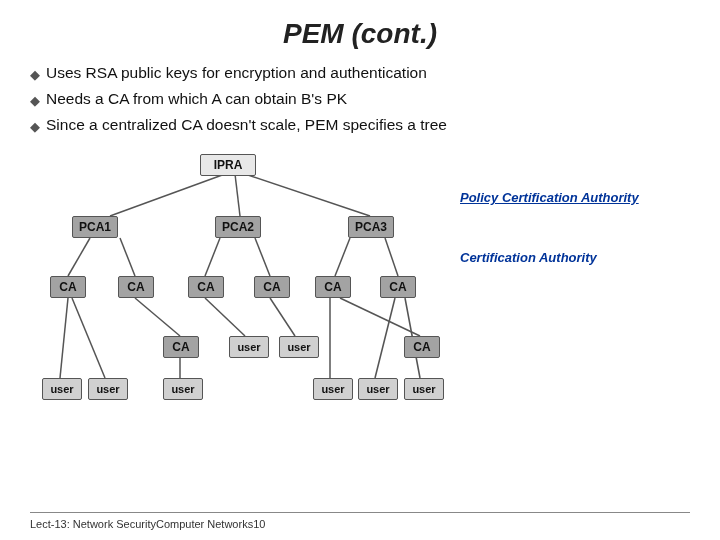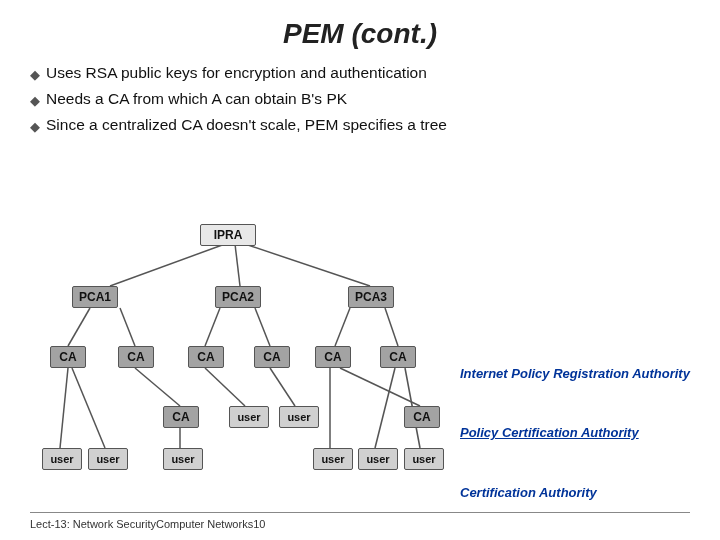--- a/index.html
+++ b/index.html
@@ -36,21 +36,21 @@
     }
     .bullet .diamond {
       color: #555;
       font-size: 13px;
       margin-top: 3px;
       flex-shrink: 0;
     }
     .tree-section {
       display: flex;
       flex-direction: row;
-      align-items: flex-end;
+      align-items: flex-start;
       margin-top: 6px;
       flex: 1;
     }
     .tree-container {
       flex: 0 0 420px;
       position: relative;
       height: 290px;
     }
     .legend {
       flex: 1;
@@ -240,23 +240,20 @@
       <div class="node-box" style="left:328px; top:230px; width:40px; height:22px; font-size:11px; background:#d0d0d0;">
         <span>user</span>
       </div>
 
       <div class="node-box" style="left:374px; top:230px; width:40px; height:22px; font-size:11px; background:#d0d0d0;">
         <span>user</span>
       </div>
     </div>
 
     <div class="legend">
-      <div class="legend-item">
-        <span style="color:#003399; font-style:italic; font-weight:bold;">Internet Policy Registration Authority</span>
-      </div>
       <div class="legend-item" style="margin-top:40px;">
         <span style="color:#003399; font-style:italic; font-weight:bold;text-decoration:underline;">Policy Certification Authority</span>
       </div>
       <div class="legend-item" style="margin-top:40px;">
         <span style="color:#003399; font-style:italic; font-weight:bold;">Certification Authority</span>
       </div>
     </div>
   </div>
 
   <div class="footer">

